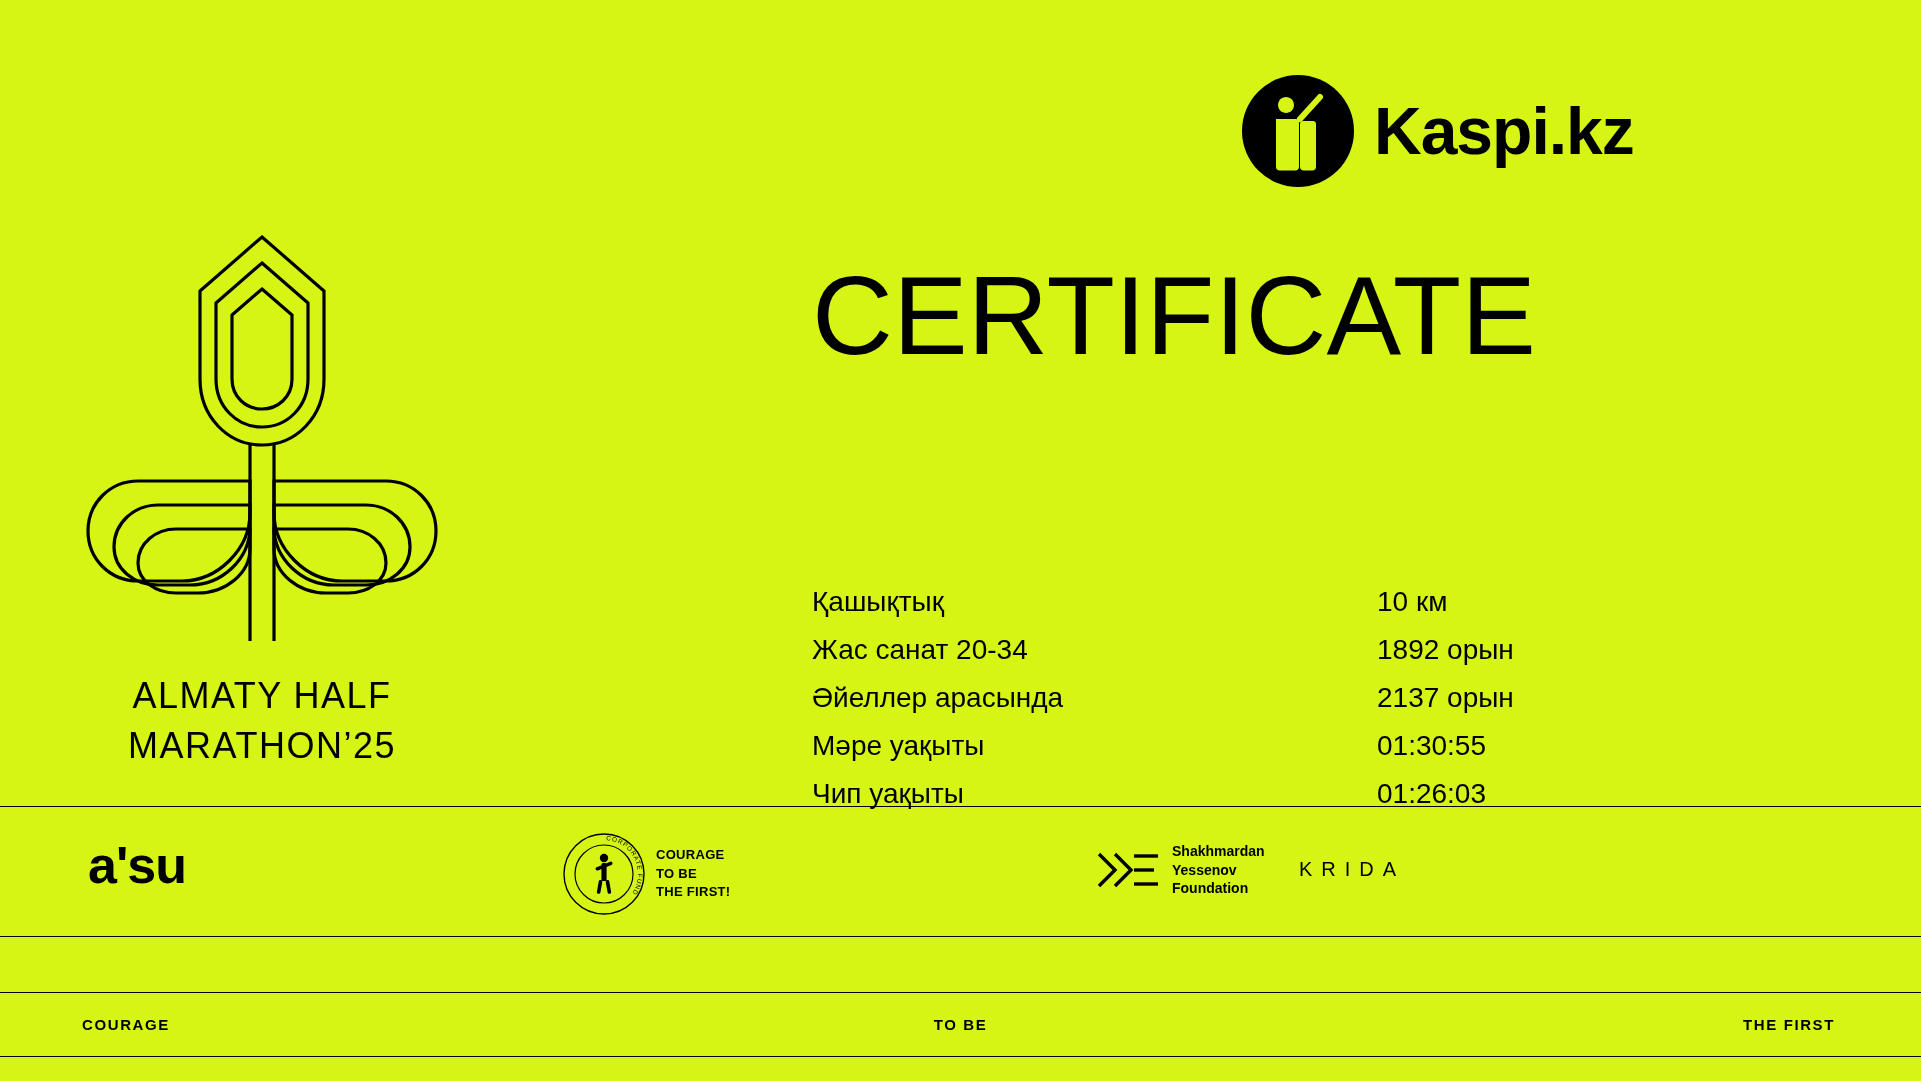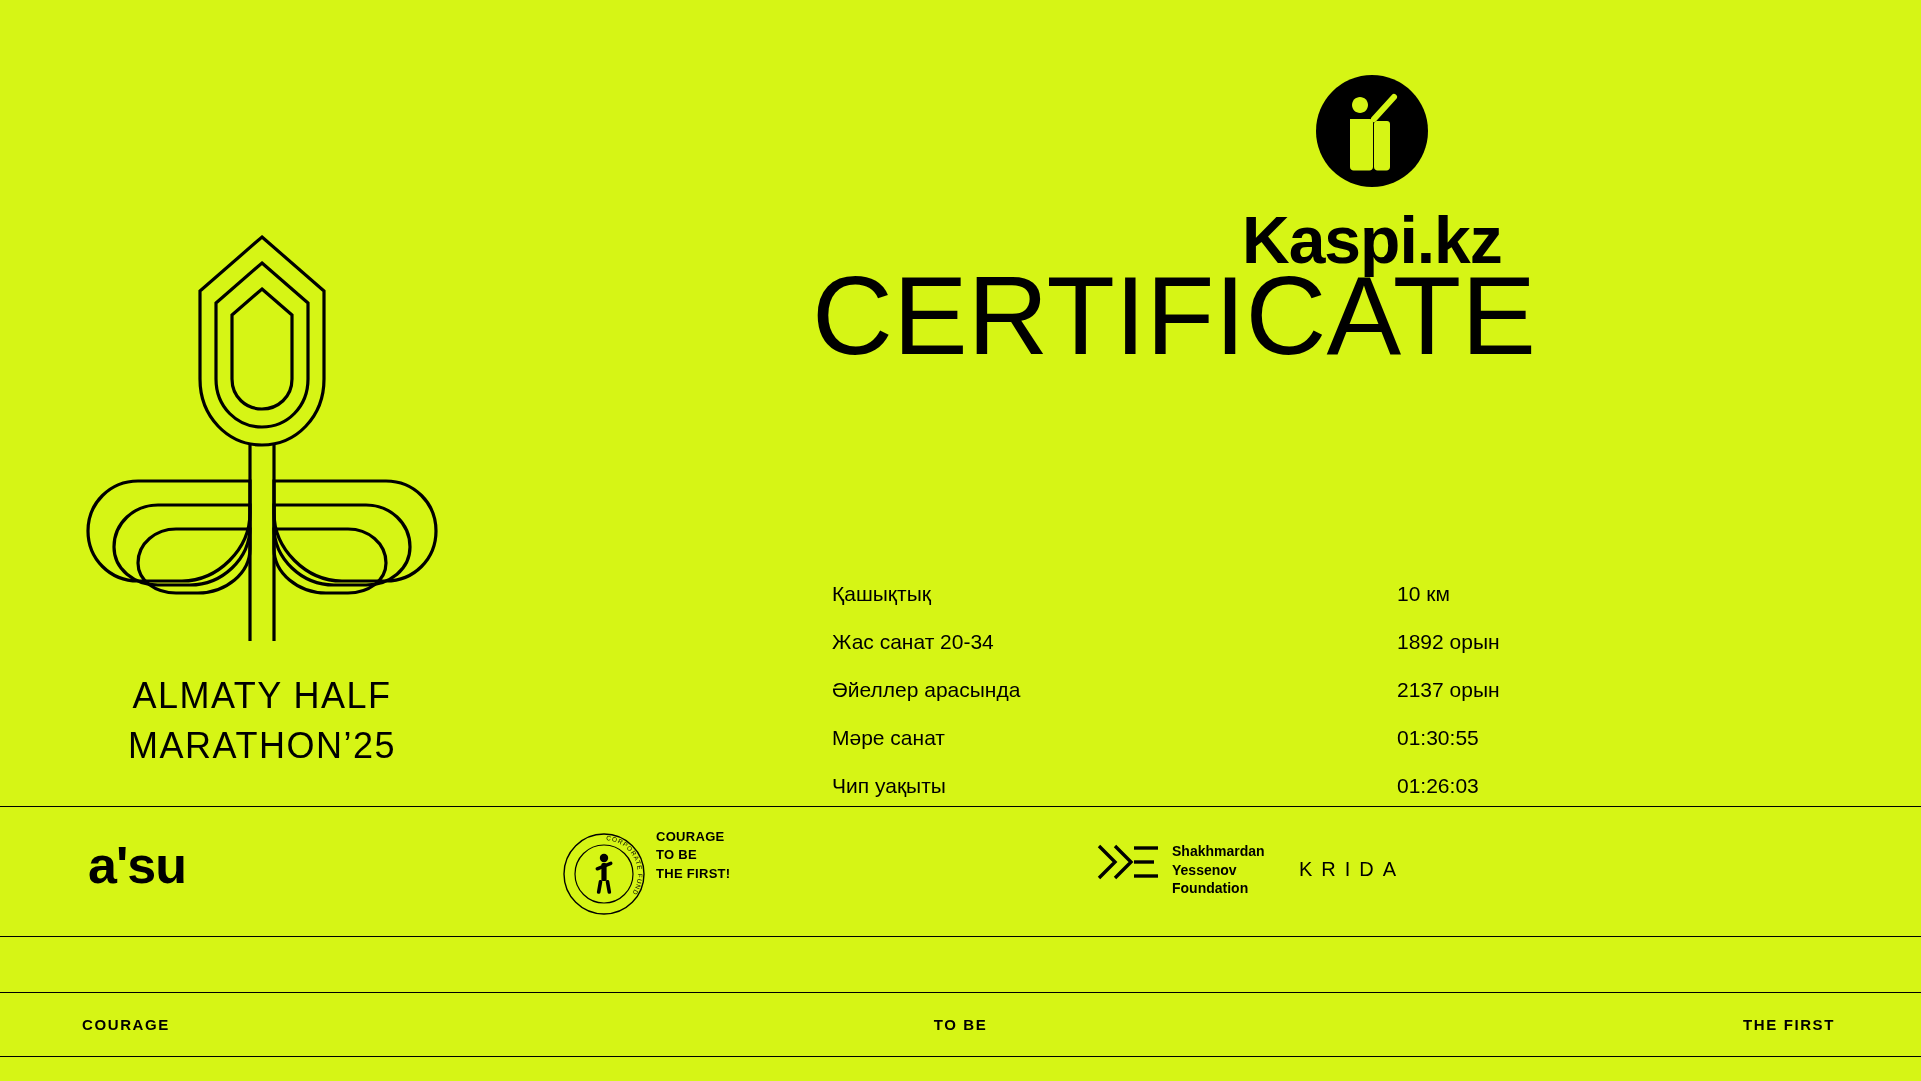--- a/index.html
+++ b/index.html
@@ -23,21 +23,20 @@
   }
 
   
   .kaspi-wrap {
     position: absolute;
     left: 1242px;
     top: 75px;
     display: flex;
     align-items: center;
     gap: 20px;
-    flex-direction: column;
   }
   .kaspi-mark {
     width: 112px;
     height: 112px;
   }
   .kaspi-text {
     font-size: 66px;
     font-weight: bold;
     letter-spacing: -1px;
     line-height: 1;
@@ -89,23 +88,22 @@
   }
   .results {
     position: absolute;
     left: 812px;
     top: 570px;
     width: 740px;
   }
   .result-row {
     display: flex;
     height: 48px;
-    align-items: center;
-    font-size: 21px;
-    margin-left: 20px;
+    align-items: flex-end;
+    font-size: 28px;
   }
   .result-label { width: 565px; }
   .result-value { flex: 1; }
 
   
   .rule {
     position: absolute;
     left: 0;
     width: 1921px;
     height: 1px;
@@ -120,21 +118,21 @@
   .sponsors {
     position: absolute;
     left: 0;
     top: 806px;
     width: 1921px;
     height: 130px;
   }
   .sp {
     position: absolute;
     display: flex;
-    align-items: flex-start;
+    align-items: center;
   }
   .sp-asu {
     left: 88px; top: 33px;
   }
   .asu-text {
     font-size: 52px;
     font-weight: bold;
     letter-spacing: -1px;
     line-height: 1;
   }
@@ -236,21 +234,21 @@
     </div>
     <div class="result-row">
       <div class="result-label">Жас санат 20-34</div>
       <div class="result-value">1892 орын</div>
     </div>
     <div class="result-row">
       <div class="result-label">Әйеллер арасында</div>
       <div class="result-value">2137 орын</div>
     </div>
     <div class="result-row">
-      <div class="result-label">Мәре санат</div>
+      <div class="result-label">Мәре уақыты</div>
       <div class="result-value">01:30:55</div>
     </div>
     <div class="result-row">
       <div class="result-label">Чип уақыты</div>
       <div class="result-value">01:26:03</div>
     </div>
   </div>
 
   <div class="rule r1"></div>
   <div class="rule r2"></div>

